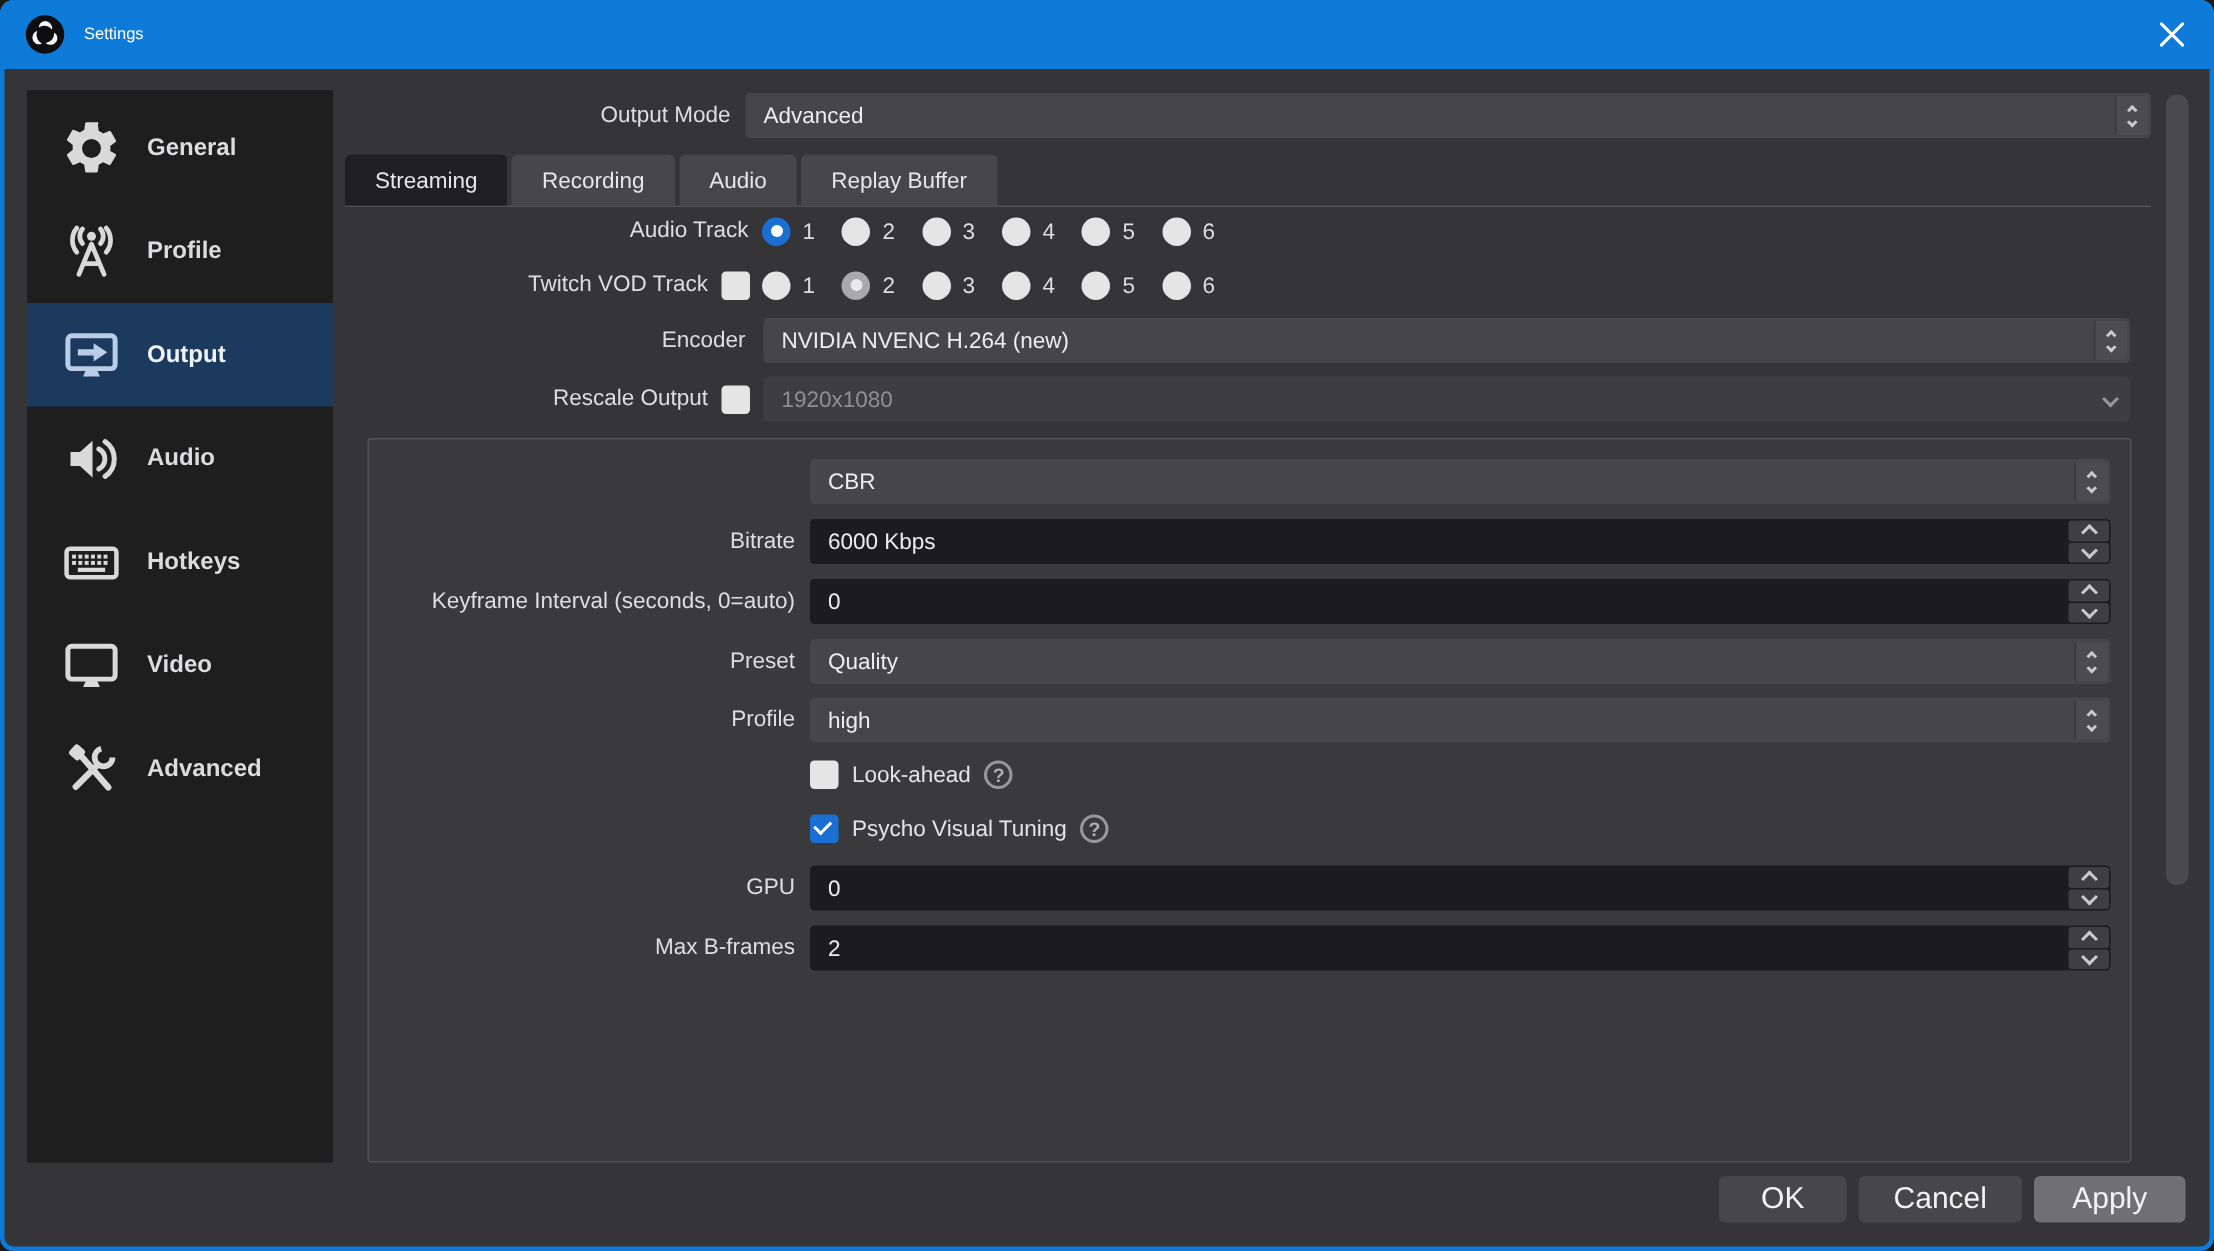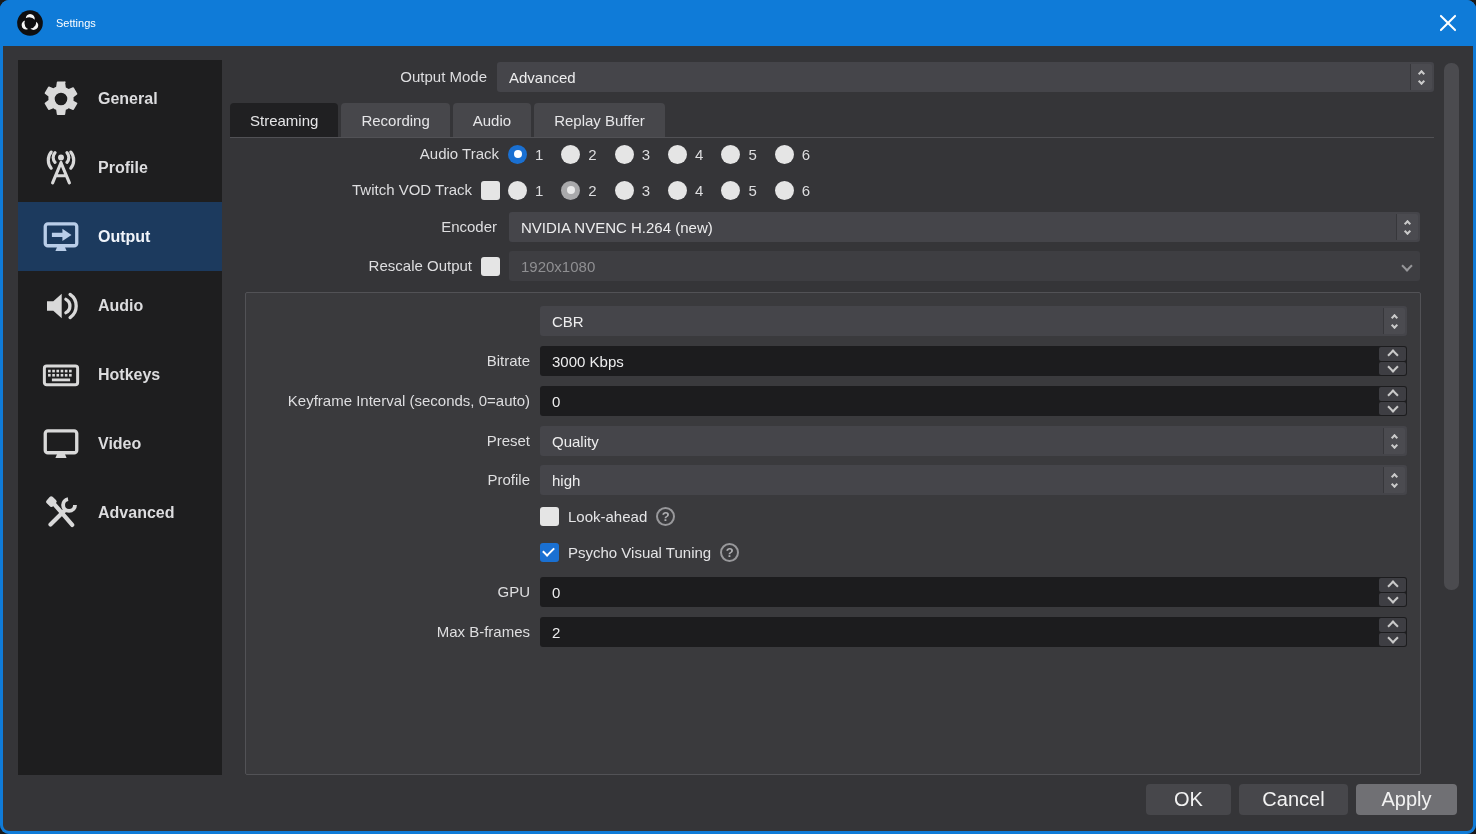--- a/index.html
+++ b/index.html
@@ -304,21 +304,21 @@
   <div class="combo" style="left:540px; top:306px; width:867px;">
     <span>CBR</span>
     <span class="spin">
         <span class="chev sm up"></span>
         <span class="chev sm down"></span>
       </span>
   </div>
 
   <div class="flabel" style="left:255px; top:346px; width:275px;">Bitrate</div>
   <div class="spinbox" style="left:540px; top:346px; width:867px;">
-    <span>3000 Kbps</span>
+    <span>6000 Kbps</span>
     <span class="steppers">
       <span class="step-btn">
           <span class="chev up" style="margin-top:3px;"></span>
         </span>
       <span class="step-btn">
           <span class="chev down" style="margin-bottom:3px;"></span>
         </span>
     </span>
   </div>
 

